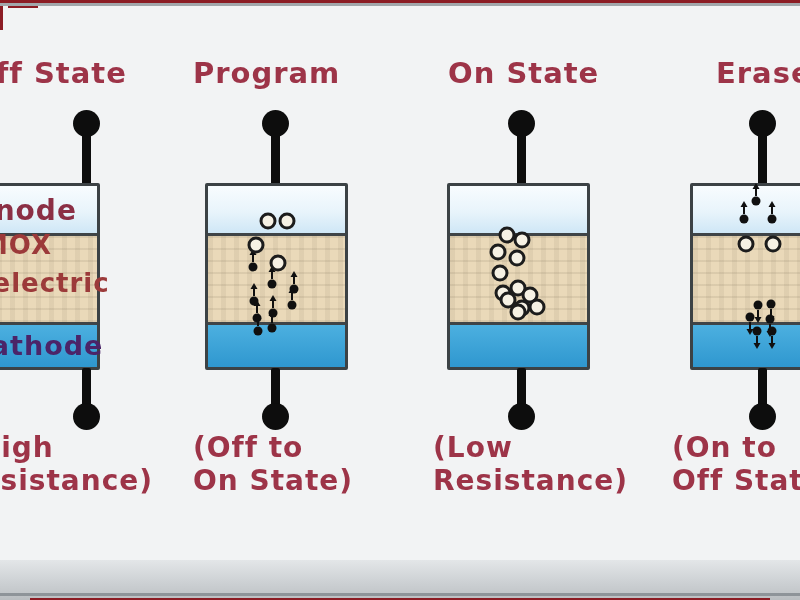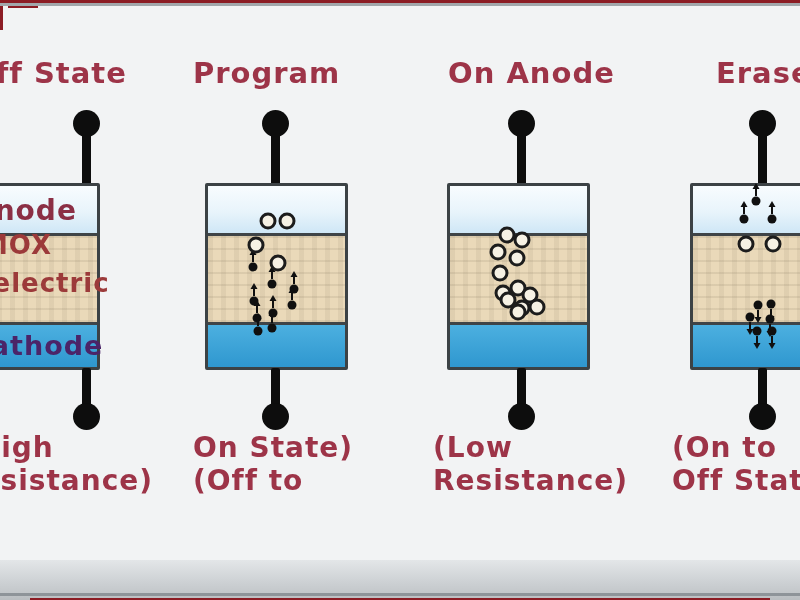--- a/index.html
+++ b/index.html
@@ -70,25 +70,25 @@
   <div class="tdot" style="left:262px;top:110px"></div>
   <div class="stem" style="left:271px;top:133px;height:52px"></div>
   <div class="dbox" style="left:205px;width:143px">
     <div class="layer-anode"></div>
     <div class="layer-mox"></div>
     <div class="layer-cathode"></div>
   </div>
   <div class="stem" style="left:271px;top:368px;height:38px"></div>
   <div class="tdot" style="left:262px;top:403px"></div>
   <div class="caption" style="left:193px">
+    <div>(Off to</div>
     <div>On State)</div>
-    <div>(Off to</div>
   </div>
 
-  <div class="title" style="left:448px">On Anode</div>
+  <div class="title" style="left:448px">On State</div>
   <div class="tdot" style="left:508px;top:110px"></div>
   <div class="stem" style="left:517px;top:133px;height:52px"></div>
   <div class="dbox" style="left:447px;width:143px">
     <div class="layer-anode"></div>
     <div class="layer-mox"></div>
     <div class="layer-cathode"></div>
   </div>
   <div class="stem" style="left:517px;top:368px;height:38px"></div>
   <div class="tdot" style="left:508px;top:403px"></div>
   <div class="caption" style="left:433px">

